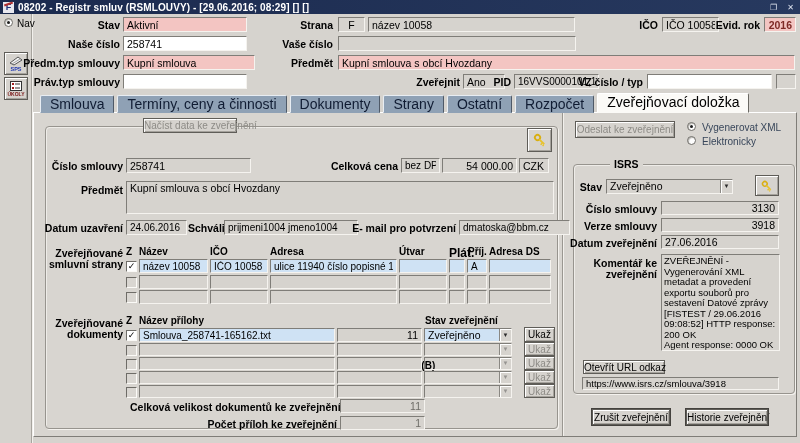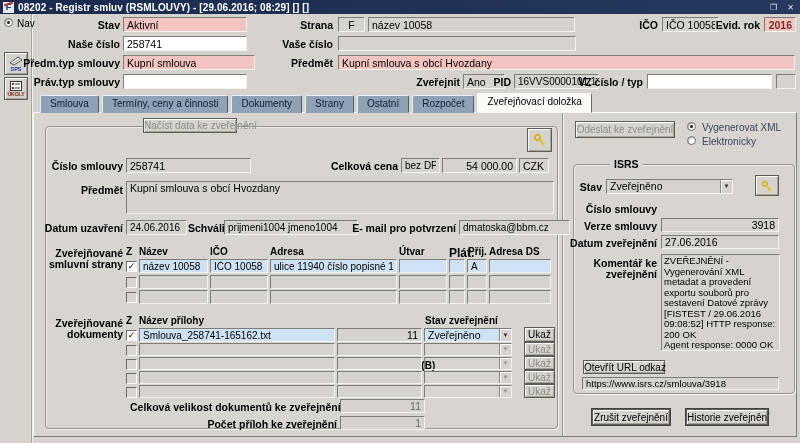--- a/index.html
+++ b/index.html
@@ -22,21 +22,21 @@
   .pink{background:#f3c5c2;}
   .blue{background:#cfe2f4;}
   .ra{text-align:right;}
   .darkred{color:#7e2a26;font-weight:bold;}
 
   .btn{position:absolute;background:#d6d3ce;border:1px solid #5f5d58;box-shadow:inset 1px 1px 0 #ffffff, inset -1px -1px 0 #a5a29c;font-size:10.5px;text-align:center;cursor:pointer;color:#000;padding:0;white-space:nowrap;}
   .btn.disabled,.btn:disabled{color:#8d8b86;}
   .iconbtn{display:flex;align-items:center;justify-content:center;}
 
   .tabbar{position:absolute;left:40px;top:93px;height:20px;display:flex;gap:3px;align-items:flex-end;z-index:4;}
-  .tab{height:18px;padding:0 9px;background:#8fa1b5;border:1px solid;border-color:#e8edf3 #4f5a68 #8fa1b5 #e8edf3;border-radius:2px 2px 0 0;font-size:10px;line-height:16px;color:#101c33;cursor:pointer;white-space:nowrap;margin-top:41px;}
+  .tab{height:18px;padding:0 9px;background:#8fa1b5;border:1px solid;border-color:#e8edf3 #4f5a68 #8fa1b5 #e8edf3;border-radius:2px 2px 0 0;font-size:14px;line-height:16px;color:#101c33;cursor:pointer;white-space:nowrap;margin-top:41px;}
   .tab.active{background:#fbfaf7;color:#000;height:20px;border-color:#fff #6a6863 #fbfaf7 #fff;position:relative;z-index:6;}
 
   .content{position:absolute;left:33px;top:112px;width:764px;height:325px;background:#d8d5d0;border:1px solid;border-color:#ffffff #7f7d78 #7f7d78 #ffffff;}
   .groupbox{position:absolute;border:1px solid #97948e;border-radius:4px;box-shadow:inset 1px 1px 0 #eeece8, 1px 1px 0 #f4f2ee;background:transparent;}
   .vdivider{position:absolute;left:562px;top:113px;width:1px;height:323px;background:#9a9791;box-shadow:1px 0 0 #f2f0ec;}
 
   .cb{position:absolute;width:11px;height:11px;border:1px solid;border-color:#6e6c67 #fbfaf7 #fbfaf7 #6e6c67;background:#fff;font-size:9px;line-height:9px;text-align:center;cursor:pointer;color:#000;}
   .cb.off{background:#d9d6d1;}
 
   .dd{position:absolute;border:1px solid;border-color:#7f7d78 #f5f3ef #f5f3ef #7f7d78;font-size:10.5px;height:15px;line-height:13px;padding:0 14px 0 3px;white-space:nowrap;overflow:hidden;cursor:pointer;}
@@ -260,20 +260,21 @@
       <g transform="rotate(45 8 8)">
         <circle cx="4.5" cy="8" r="2.6" fill="none" stroke="#d9af12" stroke-width="1.8"></circle>
         <rect x="7" y="7.1" width="7" height="1.8" fill="#e8c22a"></rect>
         <rect x="11" y="8.9" width="1.6" height="2" fill="#e8c22a"></rect>
         <rect x="13.4" y="8.9" width="1.4" height="1.6" fill="#e8c22a"></rect>
       </g>
     </svg>
   </button>
 
   <span class="lbl" style="left:578px;top:203px;width:79px;">Číslo smlouvy</span>
+  <input class="fld ra" style="left: 661px; top: 201px; width: 118px; height: 14px;" readonly="" value="3130">
   <span class="lbl" style="left:578px;top:220px;width:79px;">Verze smlouvy</span>
   <input class="fld ra" style="left: 661px; top: 218px; width: 118px; height: 14px;" readonly="" value="3918">
   <span class="lbl" style="left:568px;top:237px;width:89px;">Datum zveřejnění</span>
   <input class="fld" style="left: 661px; top: 235px; width: 118px; height: 14px;" readonly="" value="27.06.2016">
 
   <span class="lbl" style="left:586px;top:257px;width:71px;">Komentář ke</span>
   <span class="lbl" style="left:586px;top:268px;width:71px;">zveřejnění</span>
   <textarea class="fld" style="left: 661px; top: 254px; width: 119px; height: 97px; font-size: 9.5px; line-height: 10.5px; padding: 1px 2px;" readonly="">ZVEŘEJNĚNÍ - Vygenerování XML metadat a provedení exportu souborů pro sestavení Datové zprávy [FISTEST / 29.06.2016 09:08:52] HTTP response: 200 OK
 Agent response: 0000 OK  - 0000 OK</textarea>
 

